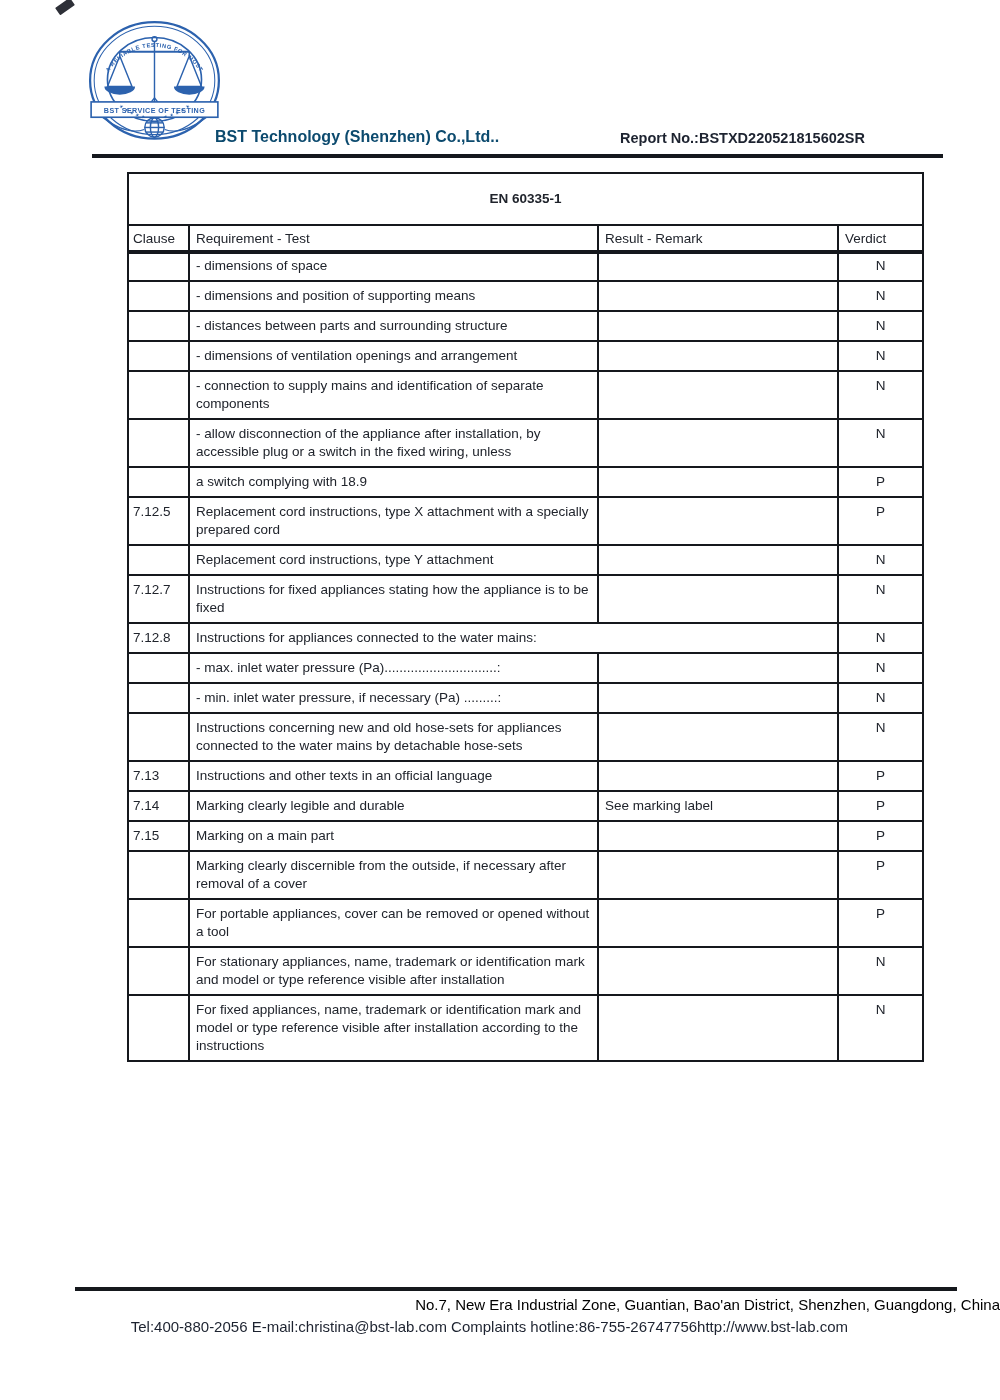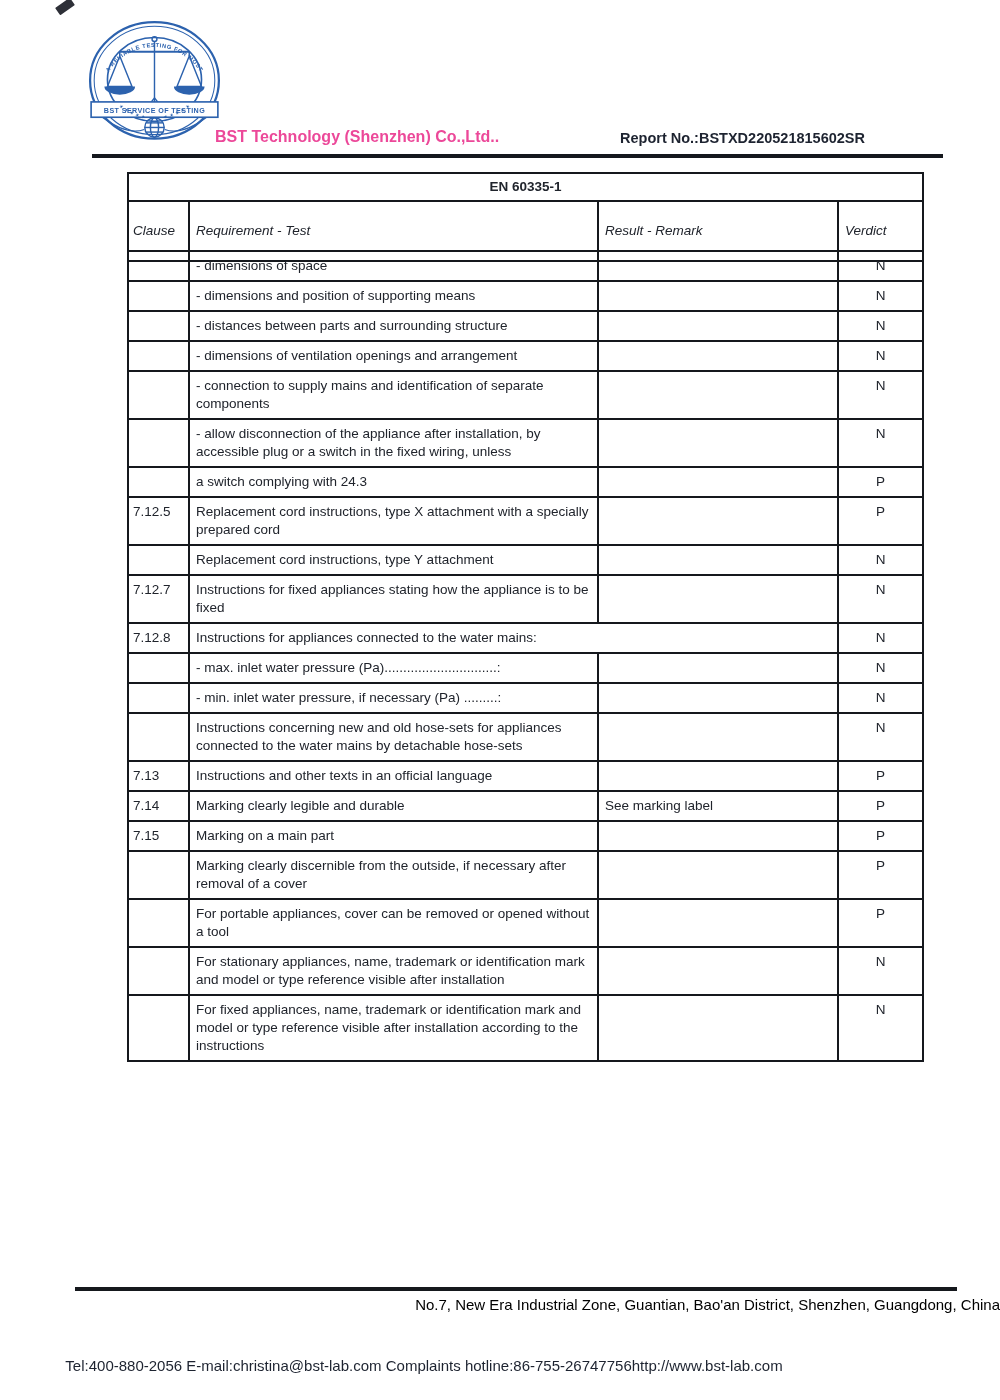--- a/index.html
+++ b/index.html
@@ -5,42 +5,42 @@
   html,body{margin:0;padding:0;background:#ffffff;}
   .page{position:relative;width:1000px;height:1400px;background:#ffffff;overflow:hidden;
         font-family:"Liberation Sans", sans-serif;color:#20242c;}
 
   
   .scan-artifact{position:absolute;left:56px;top:2px;width:18px;height:9px;
         background:#2e3038;transform:rotate(-35deg);border-radius:1px;}
 
   
   .logo{position:absolute;left:86px;top:20px;width:138px;height:126px;}
-  .company-name{position:absolute;left:215px;top:128px;font-size:16px;font-weight:bold;color:#ec4899;}
+  .company-name{position:absolute;left:215px;top:128px;font-size:16px;font-weight:bold;color:#0c4a6e;}
   .report-no{position:absolute;left:620px;top:130px;font-size:14.5px;font-weight:bold;color:#1d2330;}
   .header-rule{position:absolute;left:92px;top:154px;width:851px;height:3.5px;background:#15181d;}
 
   
   table{border-collapse:collapse;table-layout:fixed;width:795px;}
   .header-table{position:absolute;left:127px;top:172px;}
   .body-table{position:absolute;left:127px;top:250px;padding-left:8px;}
   td,th{border:2px solid #15181d;padding:5px 6px;font-size:13.5px;line-height:18px;
         vertical-align:top;text-align:left;font-weight:normal;color:#20242c;
         overflow:hidden;word-wrap:break-word;}
-  .title-cell{text-align:center;font-weight:bold;padding:4px 6px;}
-  .colhead-cell{padding:20px 6px;font-style:italic;}
+  .title-cell{text-align:center;font-weight:bold;padding:16px 6px;}
+  .colhead-cell{padding:4px 6px;}
   .col-clause{width:61px;padding-left:4px;}
   .col-req{width:409px;}
   .col-res{width:240px;}
   .col-verdict{width:85px;text-align:center;}
 
   
   .footer-rule{position:absolute;left:75px;top:1287px;width:882px;height:3.5px;background:#15181d;}
   .footer-line1{position:absolute;left:0;top:1296px;width:1000px;text-align:right;font-size:15px;color:#000000;}
-  .footer-line2{position:absolute;left:0;top:1318px;width:848px;text-align:center;font-size:15px;color:#1d2330;margin-top:39px;}
+  .footer-line2{position:absolute;left:0;top:1318px;width:848px;text-align:right;font-size:15px;color:#1d2330;}
   .page-number{position:absolute;right:78px;top:1425px;font-size:14.5px;font-weight:bold;color:#1d2330;}
 
   .logo svg text{font-family:"Liberation Sans", sans-serif;}
 </style>
 </head>
 <body>
 
 <div class="page">
 
   <div class="scan-artifact"></div>
@@ -152,21 +152,21 @@
           <td class="col-verdict">N</td>
         </tr>
         <tr>
           <td class="col-clause"></td>
           <td class="col-req">- allow disconnection of the appliance after installation, by accessible plug or a switch in the fixed wiring, unless</td>
           <td class="col-res"></td>
           <td class="col-verdict">N</td>
         </tr>
         <tr>
           <td class="col-clause"></td>
-          <td class="col-req">a switch complying with 24.3</td>
+          <td class="col-req">a switch complying with 18.9</td>
           <td class="col-res"></td>
           <td class="col-verdict">P</td>
         </tr>
         <tr>
           <td class="col-clause">7.12.5</td>
           <td class="col-req">Replacement cord instructions, type X attachment with a specially prepared cord</td>
           <td class="col-res"></td>
           <td class="col-verdict">P</td>
         </tr>
         <tr>

